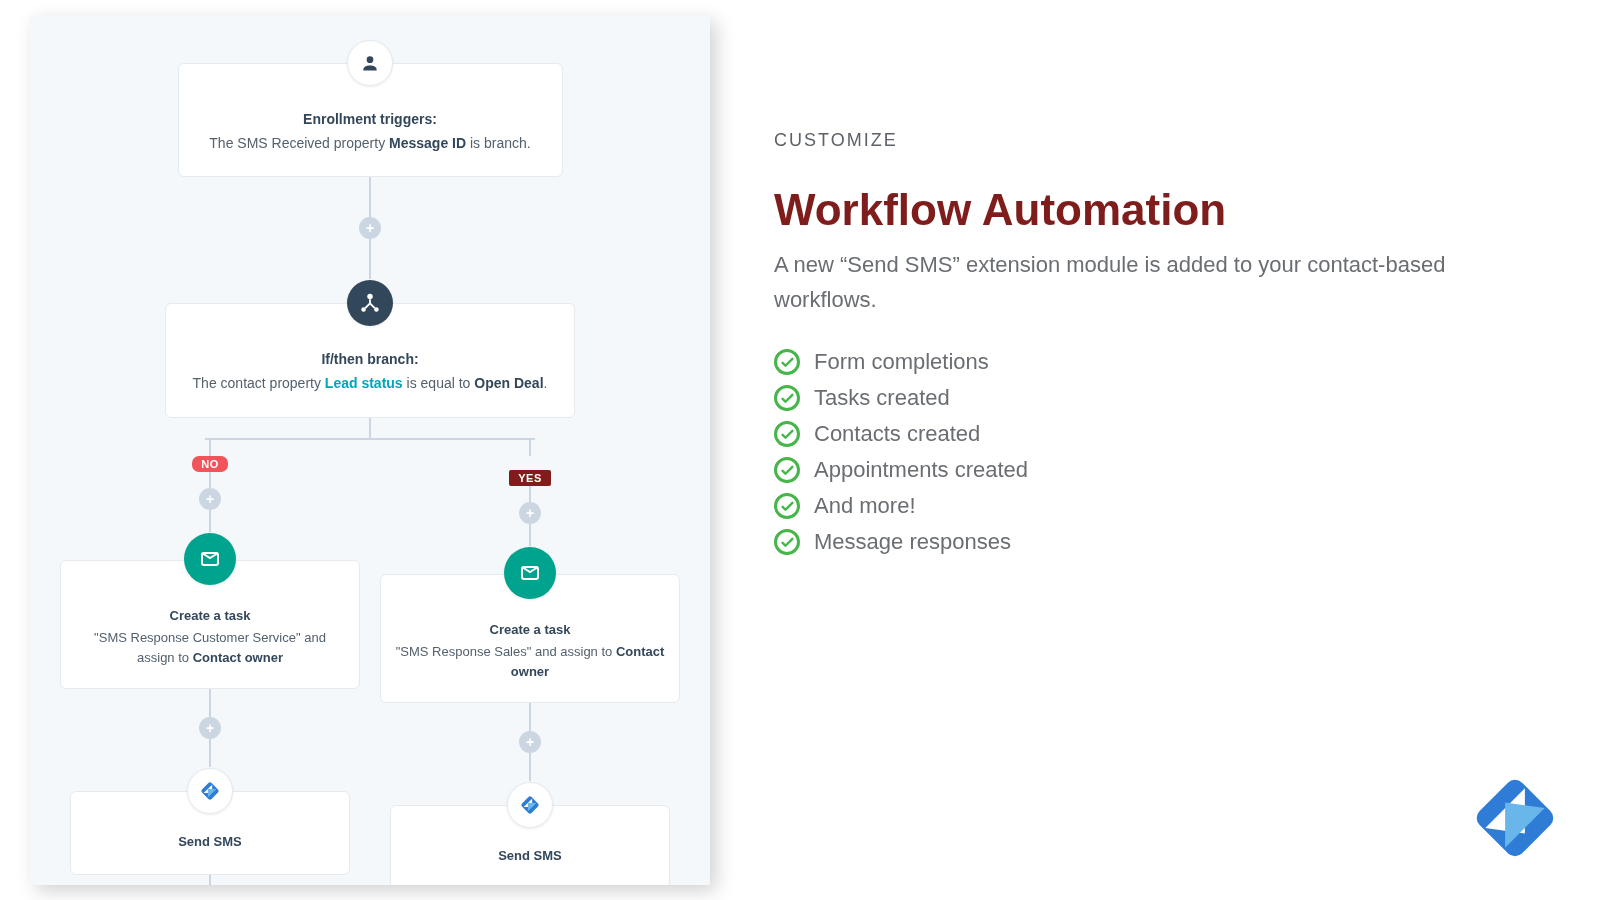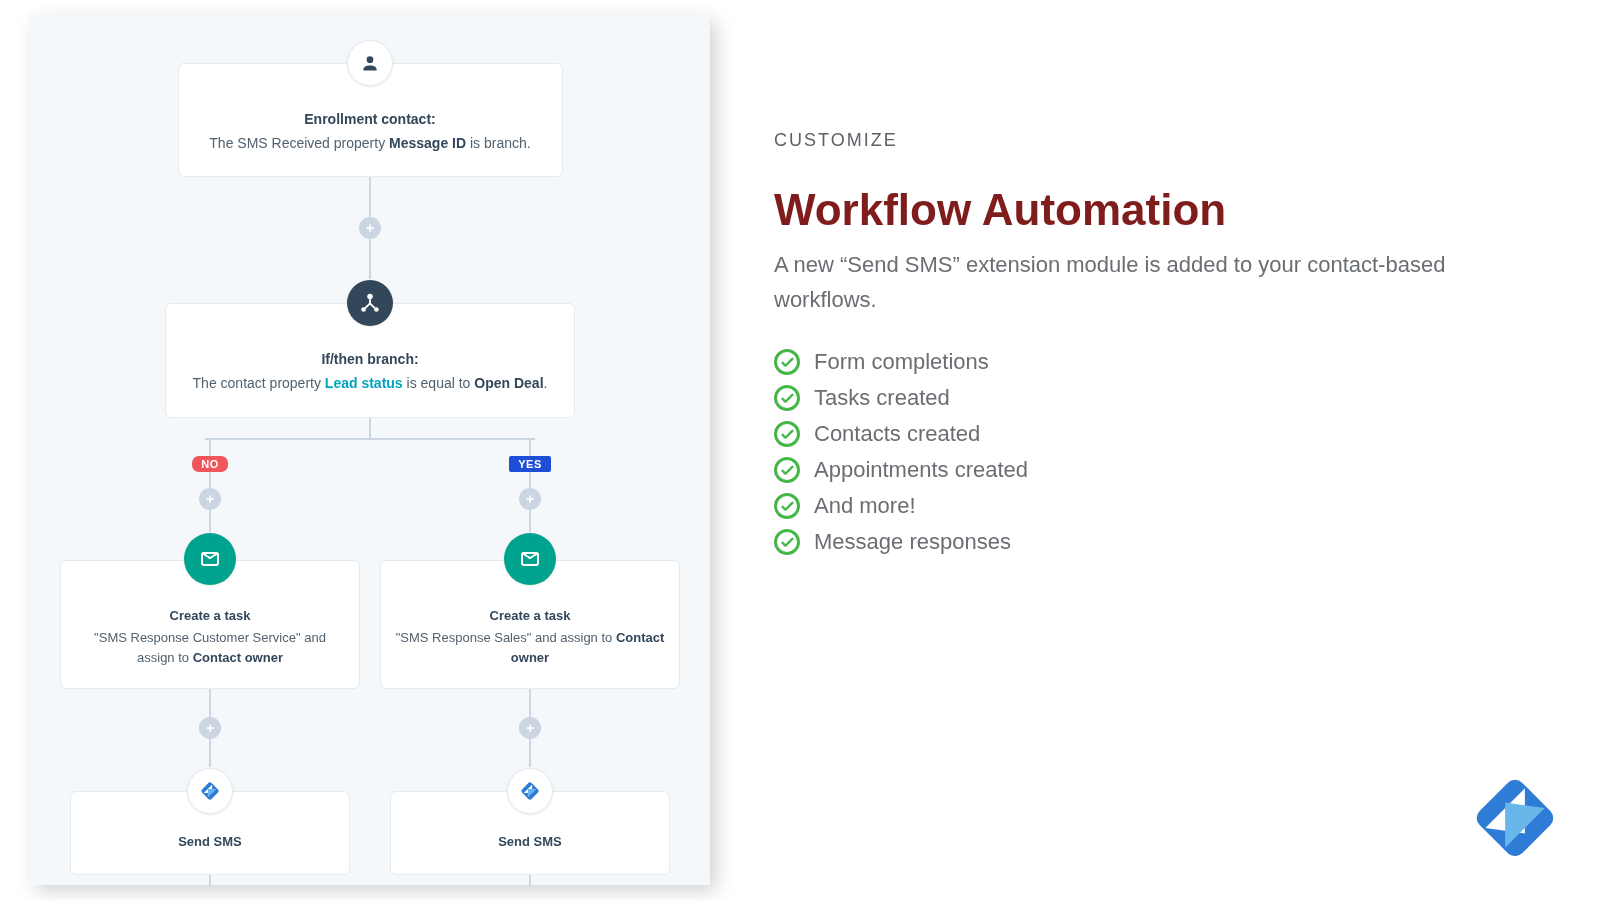--- a/index.html
+++ b/index.html
@@ -90,21 +90,21 @@
   }
   .branch-label {
     padding: 2px 9px;
     font-size: 11px;
     font-weight: 700;
     border-radius: 2px;
     color: #fff;
     letter-spacing: 0.5px;
   }
   .branch-label.no  { background: #f2545b; border-radius: 7px; }
-  .branch-label.yes { background: #1d4ed8; }
+  .branch-label.yes { background: #7f1d1d; margin-top: 14px; }
   .teal-link { color: #00a4bd; font-weight: 600; }
   .bold-dk { color: #33475b; font-weight: 700; }
 
   
   .content {
     flex: 1;
     padding: 130px 40px 0 64px;
     color: #62666a;
   }
   .eyebrow {
@@ -165,21 +165,21 @@
   <div class="workflow-panel">
     <div class="wf-col">
 
       <div class="wf-card" style="margin-top:28px;">
         <div class="wf-icon-wrap white">
           <svg viewBox="0 0 24 24" width="20" height="20" fill="#33475b">
               <circle cx="12" cy="8" r="4"></circle>
               <path d="M4 20c0-3.3 3.6-5 8-5s8 1.7 8 5v1H4z"></path>
             </svg>
         </div>
-        <div class="wf-card-title">Enrollment contact:</div>
+        <div class="wf-card-title">Enrollment triggers:</div>
         <div>
           <span>The SMS Received property </span><span class="bold-dk">Message ID</span><span> is branch.</span>
         </div>
       </div>
       <div class="connector-v"></div>
       <div class="plus-node">+</div>
       <div class="connector-v"></div>
 
       <div class="wf-card wide" style="margin-top:24px;">
         <div class="wf-icon-wrap dark">

